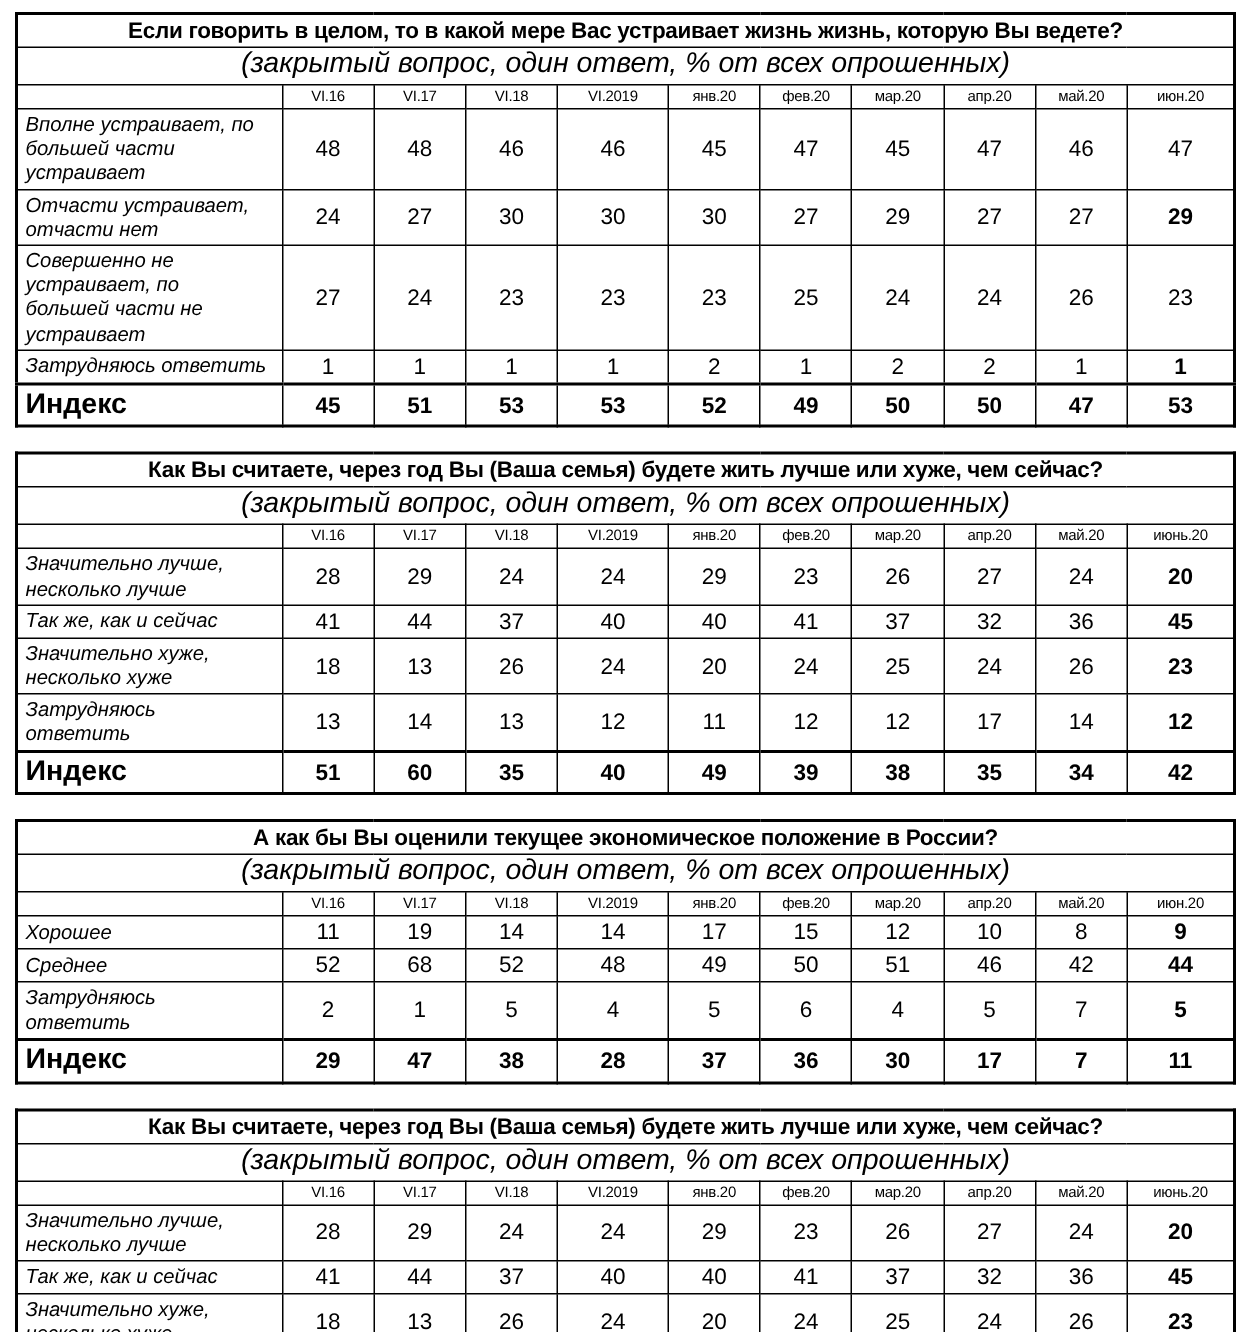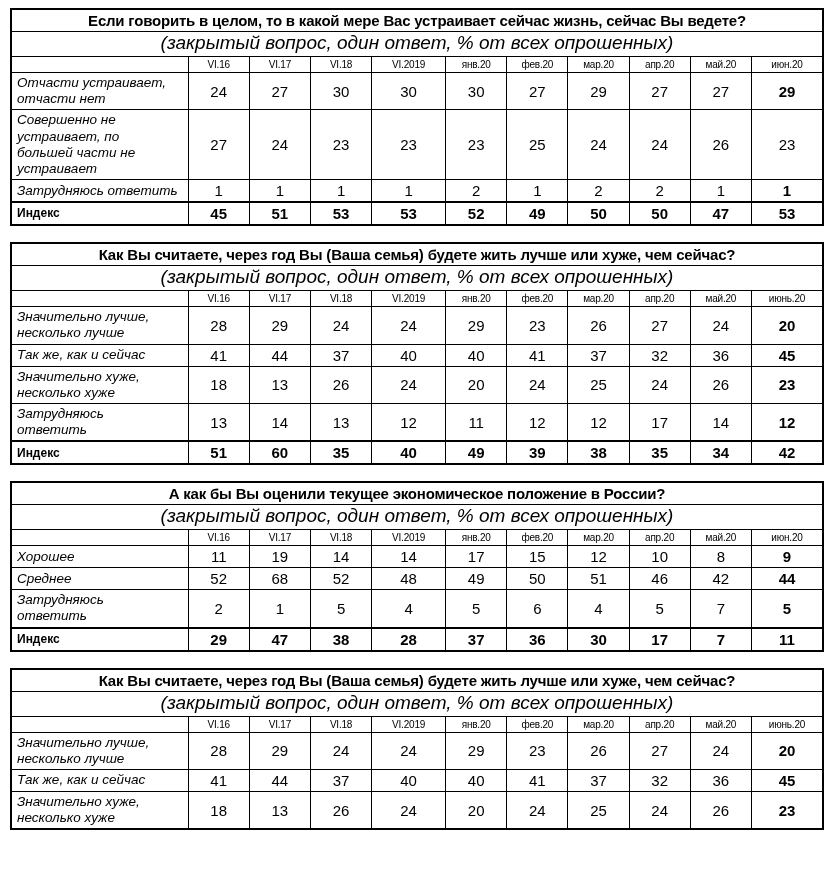--- a/index.html
+++ b/index.html
@@ -56,21 +56,21 @@
     text-align: center;
     font-size: 15px;
     padding: 2px 0;
   }
   tr.index-row td {
     border-top: 2px solid #000;
     font-weight: bold;
   }
   tr.index-row td.row-label {
     font-style: normal;
-    font-size: 12px;
+    font-size: 19px;
   }
   td.val.b { font-weight: bold; }
   td.corner { background: #fff; }
 </style>
 </head>
 <body>
 
 <table class="survey">
   <colgroup>
     <col style="width:21.8%">
@@ -80,39 +80,54 @@
       <col style="width:9.1%">
       <col style="width:7.53%">
       <col style="width:7.53%">
       <col style="width:7.53%">
       <col style="width:7.53%">
       <col style="width:7.53%">
       <col style="width:8.8%">
   </colgroup>
   <tbody>
     <tr class="title-row">
-        <td colspan="11" class="title">Если говорить в целом, то в какой мере Вас устраивает сейчас жизнь, сейчас Вы ведете?</td>
+        <td colspan="11" class="title">Если говорить в целом, то в какой мере Вас устраивает жизнь жизнь, которую Вы ведете?</td>
       </tr>
     <tr class="subtitle-row">
         <td colspan="11" class="subtitle">(закрытый вопрос, один ответ, % от всех опрошенных)</td>
       </tr>
   <tr class="header-row">
         <td class="corner"></td>
         <th>VI.16</th>
         <th>VI.17</th>
         <th>VI.18</th>
         <th>VI.2019</th>
         <th>янв.20</th>
         <th>фев.20</th>
         <th>мар.20</th>
         <th>апр.20</th>
         <th>май.20</th>
         <th>июн.20</th>
       </tr>
       <tr>
+        <td class="row-label">Вполне устраивает, по
+большей части
+устраивает</td>
+        <td class="val">48</td>
+        <td class="val">48</td>
+        <td class="val">46</td>
+        <td class="val">46</td>
+        <td class="val">45</td>
+        <td class="val">47</td>
+        <td class="val">45</td>
+        <td class="val">47</td>
+        <td class="val">46</td>
+        <td class="val">47</td>
+      </tr>
+      <tr>
         <td class="row-label">Отчасти устраивает,
 отчасти нет</td>
         <td class="val">24</td>
         <td class="val">27</td>
         <td class="val">30</td>
         <td class="val">30</td>
         <td class="val">30</td>
         <td class="val">27</td>
         <td class="val">29</td>
         <td class="val">27</td>

